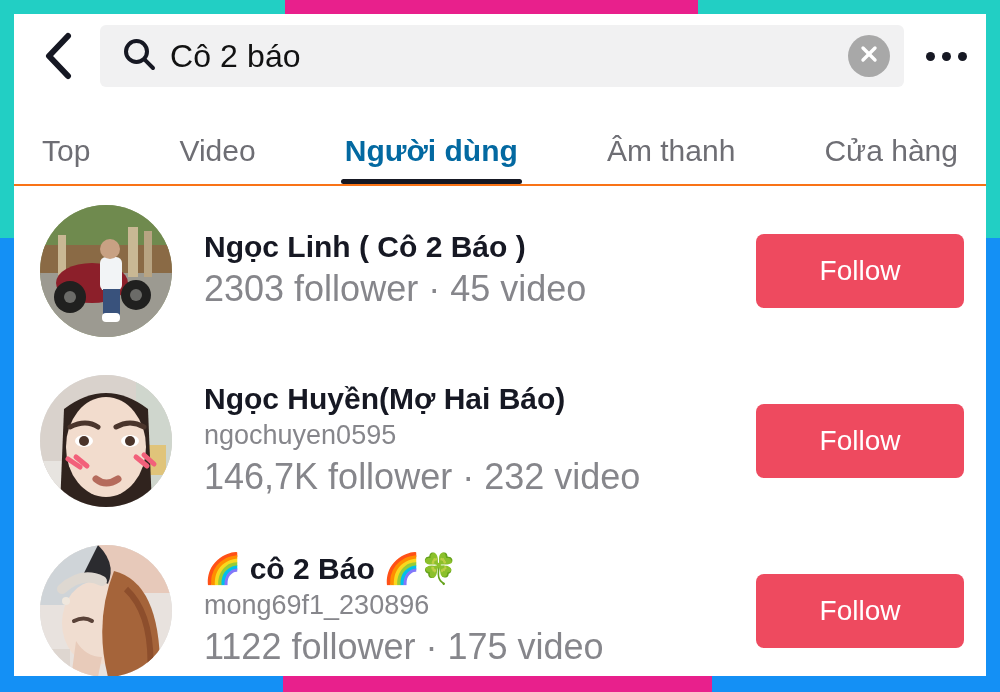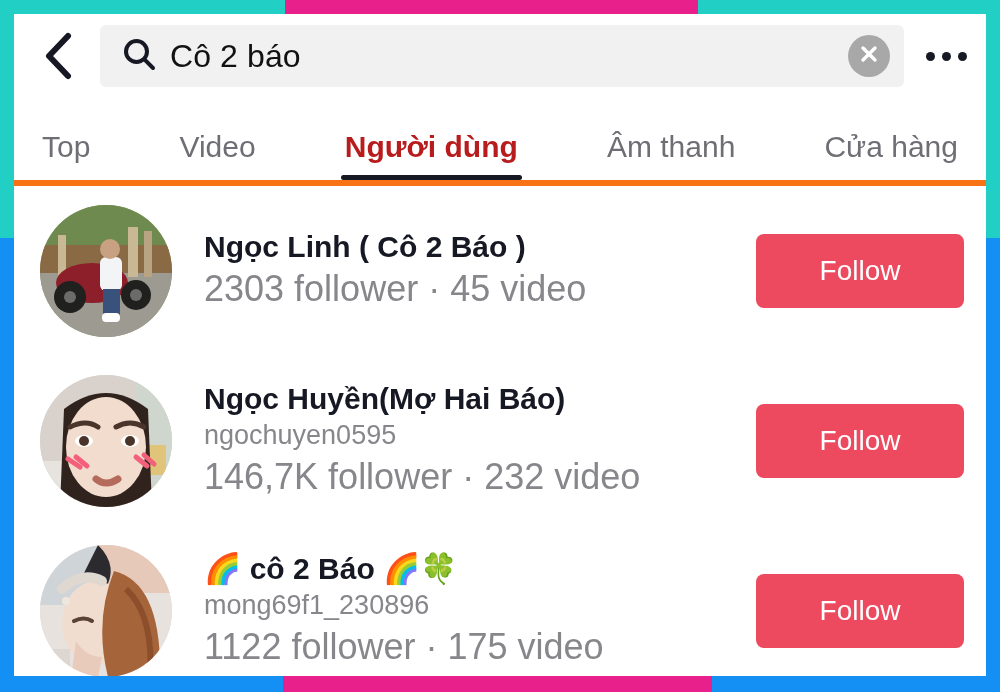--- a/index.html
+++ b/index.html
@@ -122,35 +122,35 @@
   }
   .dot { width: 9px; height: 9px; border-radius: 50%; background: #161823; }
 
   
   #tabs {
     display: flex;
     align-items: flex-end;
     justify-content: space-between;
     height: 88px;
     padding: 0 24px;
-    border-bottom: 6px solid #f97316;
+    border-bottom: 2px solid #f97316;
     background: #ffffff;
   }
 
   .tab {
     position: relative;
     padding: 0 4px 18px 4px;
     font-size: 30px;
     color: #6E6E74;
     white-space: nowrap;
     cursor: pointer;
     line-height: 1;
   }
   .tab.active {
-    color: #b91c1c;
+    color: #0369a1;
     font-weight: bold;
   }
   .tab.active .tab-underline {
     position: absolute;
     left: 0;
     right: 0;
     bottom: 0;
     height: 5px;
     background: #161823;
     border-radius: 3px;

